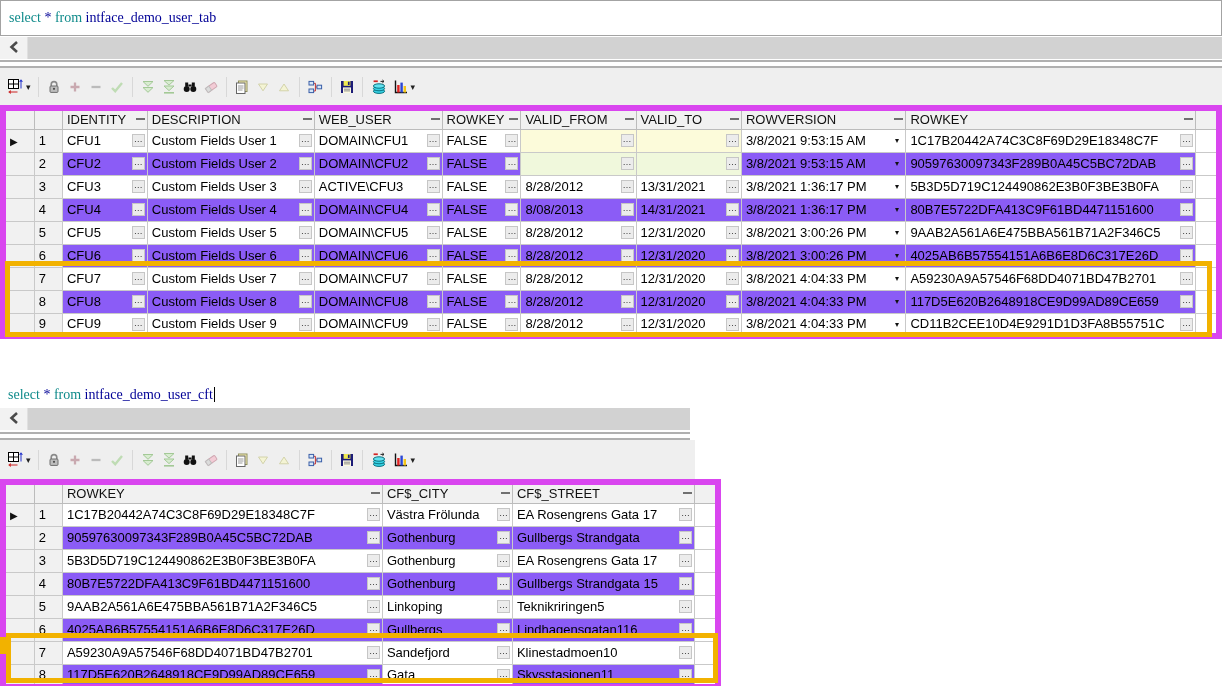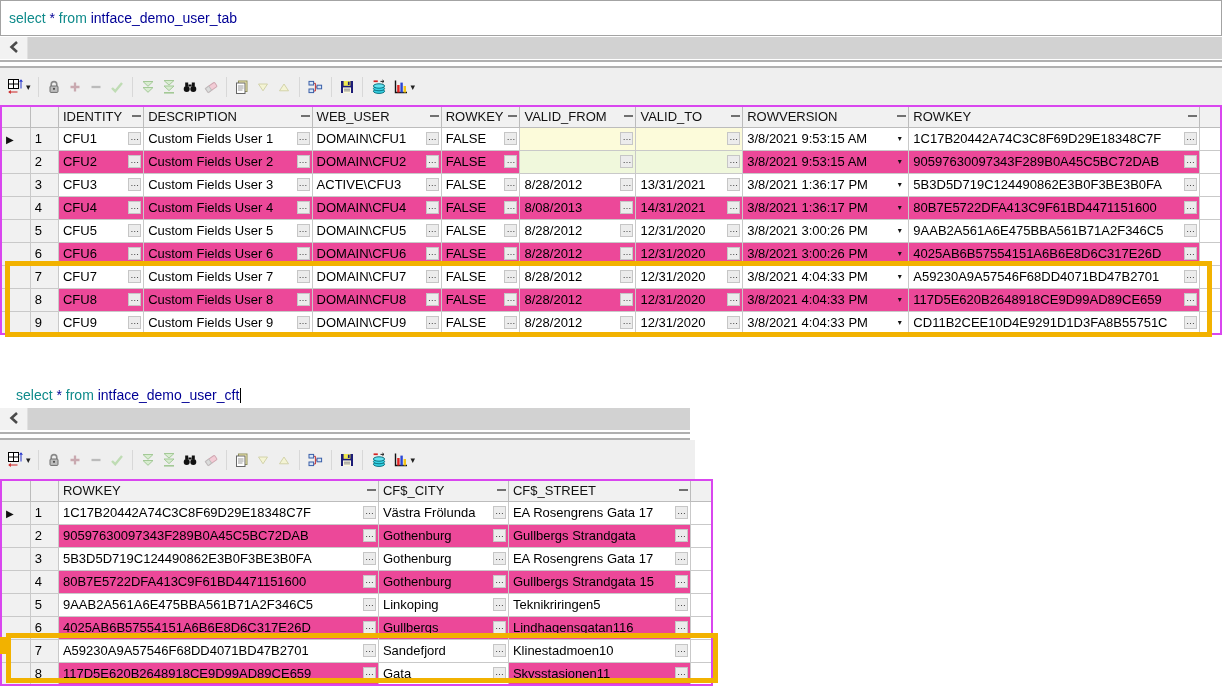--- a/index.html
+++ b/index.html
@@ -2,49 +2,49 @@
 <html><head>
 <meta charset="utf-8">
 <style>
   html,body{margin:0;padding:0}
   body{position:relative;width:1222px;height:686px;overflow:hidden;background:#fff;
        font-family:"Liberation Sans",sans-serif;font-size:13px;color:#000}
   .abs{position:absolute}
   
   .sqlbox{background:#fff;border:1px solid #a3a3a3;box-sizing:border-box}
   .sqlbox.noborder{border:none}
-  .sql{font-family:Liberation Sans, sans-serif;font-size:14px;
+  .sql{font-family:Liberation Serif, serif;font-size:14px;
        padding:9px 0 0 8px;white-space:pre}
   .kw{color:#0e8a8a}
   .ident{color:#000096}
   .caret-bar{display:inline-block;width:1px;height:15px;background:#000;vertical-align:text-bottom;margin-left:1px}
   
   .hscroll{display:flex;background:#d2d2d2}
   .sbtn{width:27px;background:#f2f2f2;display:flex;align-items:center;justify-content:center;border-right:1px solid #e0e0e0}
   .strack{flex:1;background:#d2d2d2}
   
   .split{background:#fff;border-top:2px solid #b0b0b0;border-bottom:2px solid #b0b0b0;height:4px}
   
   .toolbar{background:#efefef;display:flex;align-items:center;padding:0 0 0 5px;gap:1px}
   .tbtn{display:inline-flex;align-items:center;padding:2px;height:20px}
   .tbtn svg{display:block}
   .tsep{width:1px;height:20px;background:#d8d8d8;margin:0 4px;align-self:center}
   .caret{font-size:9px;color:#222;margin-left:2px;line-height:10px}
   
-  table.grid{border-collapse:collapse;table-layout:fixed;background:#fff;border:2px solid #d946ef;
+  table.grid{border-collapse:collapse;table-layout:fixed;background:#fff;border:6px solid #d946ef;
              font-family:"Liberation Sans",sans-serif;font-size:13px}
   table.grid th,table.grid td{box-sizing:border-box;border:1px solid #c9c9c9;height:23px;
              padding:0 16px 0 4px;overflow:hidden;white-space:nowrap;position:relative;text-align:left}
   table.grid thead th{background:#f1f1f1;font-weight:400;height:21px;border-color:#bcbcbc;color:#111}
   .hdr-dash{position:absolute;right:2px;top:40%;width:9px;height:2px;background:#707070}
   td.c-ind,td.c-num,th.c-ind,th.c-num{background:#f1f1f1;padding:0 3px 0 1px}
   td.c-num{text-align:right;color:#000}
   td.c-ind{text-align:center;padding:0}
   .rowmark{font-size:10px;color:#111;line-height:1}
-  tbody tr.alt td.data{background:#ec4899}
+  tbody tr.alt td.data{background:#8b5cf6}
   td.filler,th.filler{border:none;border-left:1px solid #c9c9c9;background:#fff;padding:0}
   th.filler{background:#f1f1f1;border:1px solid #bcbcbc}
   .ell{position:absolute;right:2px;top:4px;width:13px;height:13px;background:#ececec;border:1px solid #c6c6c6;
        box-sizing:border-box;font-size:9px;line-height:9px;text-align:center;color:#333}
   .dd{position:absolute;right:2px;top:4px;width:13px;height:13px;box-sizing:border-box;
       font-size:8px;line-height:13px;text-align:center;color:#111}
   
   .hilite{border:5px solid #F2B200;background:transparent;pointer-events:none;box-sizing:border-box}
   .hilite-tab{background:#F2B200;pointer-events:none}
 </style>
@@ -370,21 +370,21 @@
           <td class="data"><span>3/8/2021 4:04:33 PM</span><span class="dd">▾</span></td>
           <td class="data"><span>CD11B2CEE10D4E9291D1D3FA8B55751C</span><span class="ell">…</span></td>
           <td class="filler"></td>
         </tr>
       </tbody>
     </table>
 </div>
 
 <div class="abs hilite" style="left:5px;top:261px;width:1207px;height:76px"></div>
 
-<div class="abs sqlbox noborder" style="left:8px;top:378px;width:690px;height:30px">
+<div class="abs sqlbox noborder" style="left:0;top:378px;width:690px;height:30px">
   <div class="sql"><span class="kw">select</span> <span class="ident">*</span> <span class="kw">from</span> <span class="ident">intface_demo_user_cft</span><span class="caret-bar"></span></div>
 </div>
 
 <div class="abs hscroll" style="left:0;top:408px;width:690px;height:22px">
   <div class="sbtn">
     <span><svg width="10" height="12" viewBox="0 0 10 12">
           <path d="M8 1 L2.5 6 L8 11" stroke="#4a4a4a" stroke-width="2.6" fill="none"></path>
         </svg></span>
   </div>
   <div class="strack"></div>

